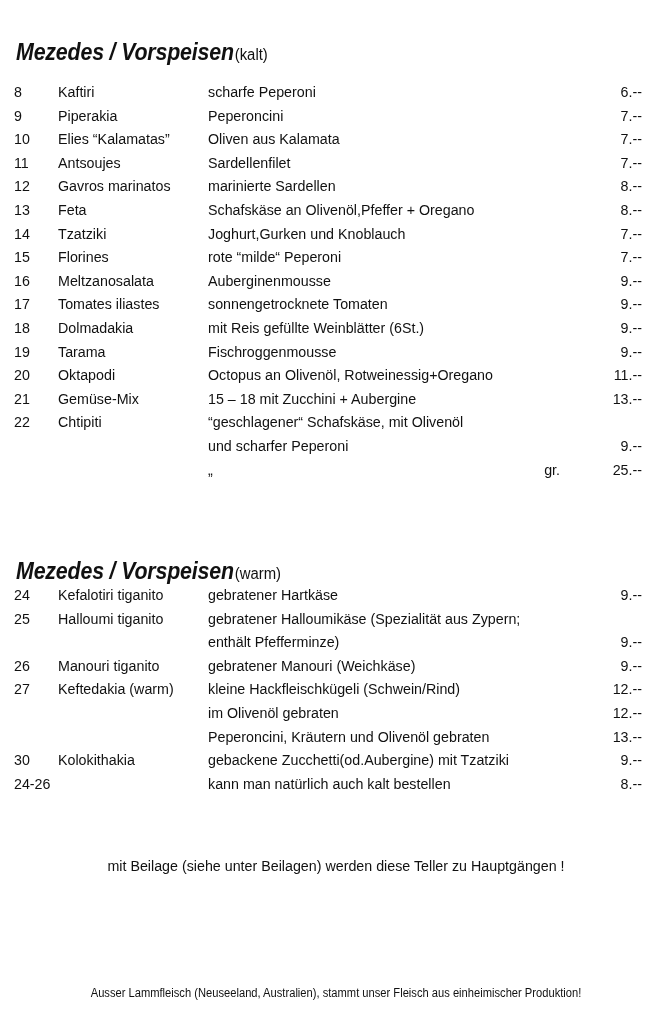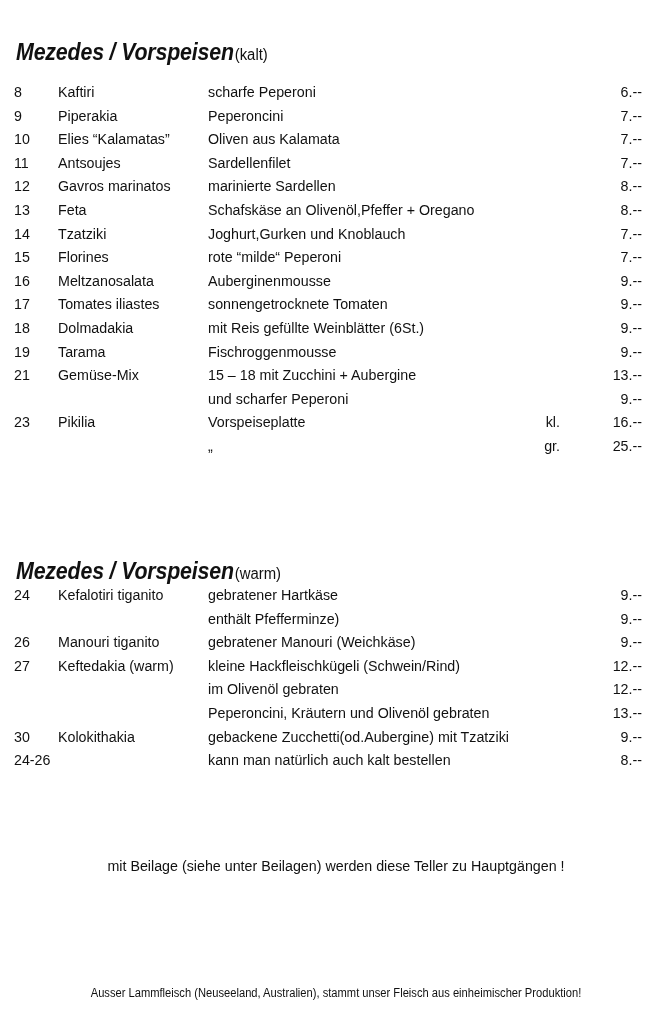--- a/index.html
+++ b/index.html
@@ -204,39 +204,46 @@
         <span class="price">9.--</span>
       </div>
       <div class="row">
         <span class="num">19</span>
         <span class="name">Tarama</span>
         <span class="desc">Fischroggenmousse</span>
         <span class="size"></span>
         <span class="price">9.--</span>
       </div>
       <div class="row">
+        <span class="num">20</span>
+        <span class="name">Oktapodi</span>
+        <span class="desc">Octopus an Olivenöl, Rotweinessig+Oregano</span>
+        <span class="size"></span>
+        <span class="price">11.--</span>
+      </div>
+      <div class="row">
         <span class="num">21</span>
         <span class="name">Gemüse-Mix</span>
         <span class="desc">15 – 18 mit Zucchini + Aubergine</span>
         <span class="size"></span>
         <span class="price">13.--</span>
       </div>
       <div class="row">
+        <span class="num">22</span>
+        <span class="name">Chtipiti</span>
+        <span class="desc">“geschlagener“ Schafskäse, mit Olivenöl</span>
+        <span class="size"></span>
+        <span class="price"></span>
+      </div>
+      <div class="row">
         <span class="num"></span>
         <span class="name"></span>
         <span class="desc">und scharfer Peperoni</span>
         <span class="size"></span>
         <span class="price">9.--</span>
-      </div>
-      <div class="row">
-        <span class="num">23</span>
-        <span class="name">Pikilia</span>
-        <span class="desc">Vorspeiseplatte</span>
-        <span class="size">kl.</span>
-        <span class="price">16.--</span>
       </div>
       <div class="row">
         <span class="num"></span>
         <span class="name"></span>
         <span class="desc">„</span>
         <span class="size">gr.</span>
         <span class="price">25.--</span>
       </div>
     </div>
 
@@ -246,20 +253,27 @@
 
   <div class="menu-list" id="list-warm">
       <div class="row">
         <span class="num">24</span>
         <span class="name">Kefalotiri tiganito</span>
         <span class="desc">gebratener Hartkäse</span>
         <span class="size"></span>
         <span class="price">9.--</span>
       </div>
       <div class="row">
+        <span class="num">25</span>
+        <span class="name">Halloumi tiganito</span>
+        <span class="desc">gebratener Halloumikäse (Spezialität aus Zypern;</span>
+        <span class="size"></span>
+        <span class="price"></span>
+      </div>
+      <div class="row">
         <span class="num"></span>
         <span class="name"></span>
         <span class="desc">enthält Pfefferminze)</span>
         <span class="size"></span>
         <span class="price">9.--</span>
       </div>
       <div class="row">
         <span class="num">26</span>
         <span class="name">Manouri tiganito</span>
         <span class="desc">gebratener Manouri (Weichkäse)</span>

